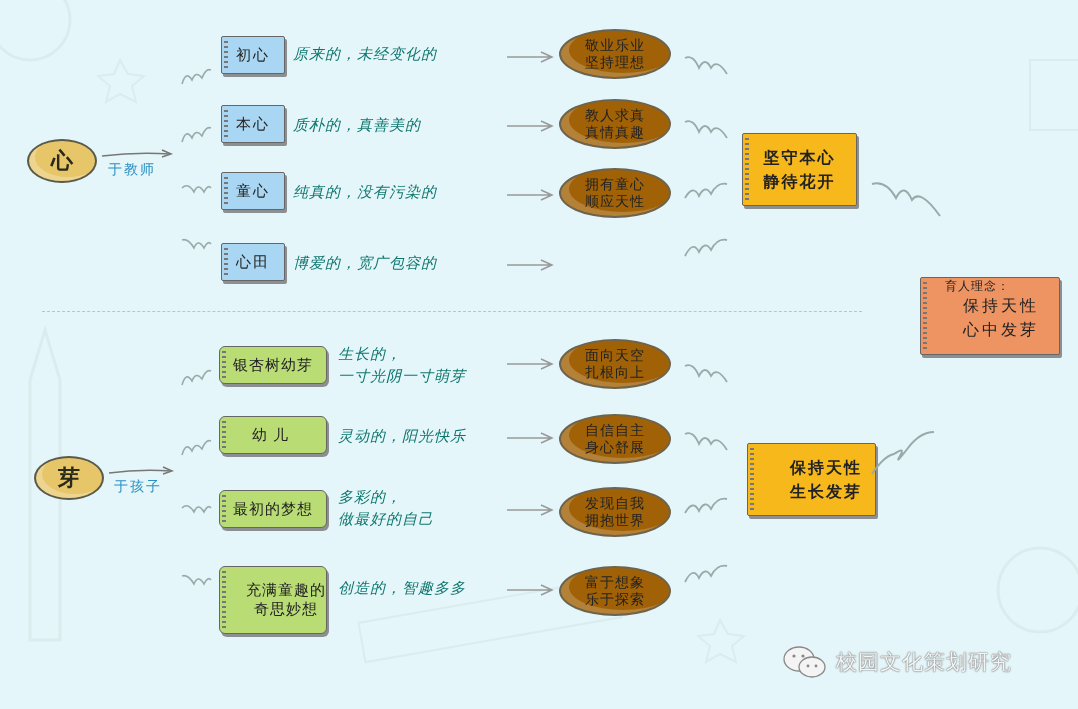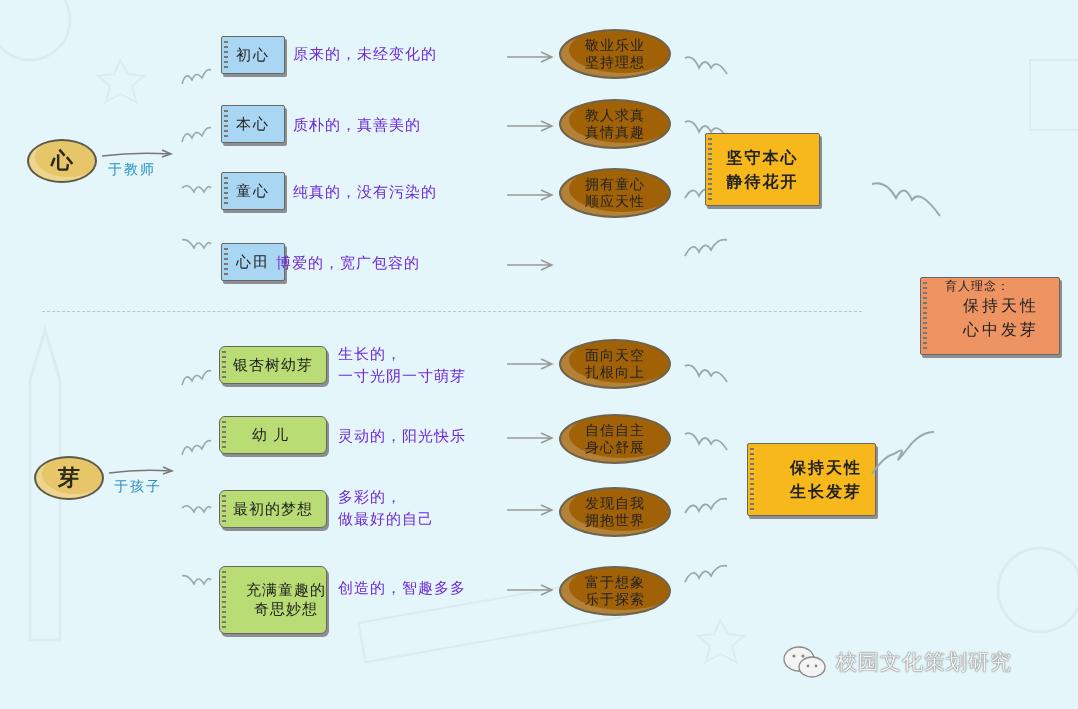--- a/index.html
+++ b/index.html
@@ -37,21 +37,21 @@
   }
   .nb::before {
     content: ""; position: absolute; left: 2px; top: 4px; bottom: 4px; width: 4px;
     background: repeating-linear-gradient(#777 0 2px, transparent 2px 5px);
   }
   .nb.blue { background: #a9d6f2; }
   .nb.green { background: #b9dc74; border-radius: 6px; }
   .nb.yellow { background: #f7b81c; font-weight: bold; font-size: 16px; line-height: 24px; }
   .nb.orange { background: #ee9463; }
   .desc {
-    position: absolute; font-size: 15px; line-height: 22px; color: #6d28d9; letter-spacing: 1px;
+    position: absolute; font-size: 15px; line-height: 22px; color: #0f766e; letter-spacing: 1px; font-style: italic;
   }
   .ellipse {
     position: absolute; width: 112px; height: 50px; border-radius: 50%;
     background: #a16207; border: 2px solid #6b6450;
     display: flex; align-items: center; justify-content: center;
     font-size: 14px; line-height: 17px; text-align: center; color: #222;
     letter-spacing: 1px;
     box-shadow: inset 8px -4px 0 rgba(255,255,255,0.2);
   }
   .arrow { position: absolute; }
@@ -111,21 +111,21 @@
   <div class="desc" style="left:293px;top:114px;">质朴的，真善美的</div>
 
   <div class="nb blue" style="left:221px;top:172px;width:64px;height:38px;">
     <span>童心</span>
   </div>
   <div class="desc" style="left:293px;top:181px;">纯真的，没有污染的</div>
 
   <div class="nb blue" style="left:221px;top:243px;width:64px;height:38px;">
     <span>心田</span>
   </div>
-  <div class="desc" style="left:276px;top:252px;text-align:right;">博爱的，宽广包容的</div>
+  <div class="desc" style="left:293px;top:252px;text-align:right;">博爱的，宽广包容的</div>
 
   <svg class="arrow" style="left:505px;top:50px;" width="50" height="14">
       <path d="M2 7 L46 7 M36 2 L47 7 L36 12" stroke="#999" stroke-width="1.5" fill="none"></path>
     </svg>
   <svg class="arrow" style="left:505px;top:119px;" width="50" height="14">
       <path d="M2 7 L46 7 M36 2 L47 7 L36 12" stroke="#999" stroke-width="1.5" fill="none"></path>
     </svg>
   <svg class="arrow" style="left:505px;top:188px;" width="50" height="14">
       <path d="M2 7 L46 7 M36 2 L47 7 L36 12" stroke="#999" stroke-width="1.5" fill="none"></path>
     </svg>
@@ -158,21 +158,21 @@
   <svg class="curl" style="left:683px;top:118px;" width="46" height="22">
       <path d="M2 4 Q10 0 16 14 Q22 2 28 14 Q34 4 44 20" stroke="#9aa" stroke-width="1.8" fill="none"></path>
     </svg>
   <svg class="curl" style="left:683px;top:180px;" width="46" height="22">
       <path d="M2 18 Q10 4 16 16 Q22 4 28 14 Q34 2 44 4" stroke="#9aa" stroke-width="1.8" fill="none"></path>
     </svg>
   <svg class="curl" style="left:683px;top:236px;" width="46" height="22">
       <path d="M2 20 Q10 4 16 16 Q22 4 28 14 Q34 2 44 4" stroke="#9aa" stroke-width="1.8" fill="none"></path>
     </svg>
 
-  <div class="nb yellow" style="left:705px;top:133px;width:115px;height:73px;">
+  <div class="nb yellow" style="left:742px;top:133px;width:115px;height:73px;">
     <div>
         <div>坚守本心</div>
         <div>静待花开</div>
       </div>
   </div>
   <svg class="curl" style="left:870px;top:180px;" width="72" height="40">
       <path d="M2 4 Q16 0 26 18 Q34 2 42 20 Q50 8 70 36" stroke="#9aa" stroke-width="2" fill="none"></path>
     </svg>
 
   <div class="nb orange" style="left:920px;top:277px;width:140px;height:78px;display:block;padding:0 8px 0 24px;text-align:left;letter-spacing:1px;">

